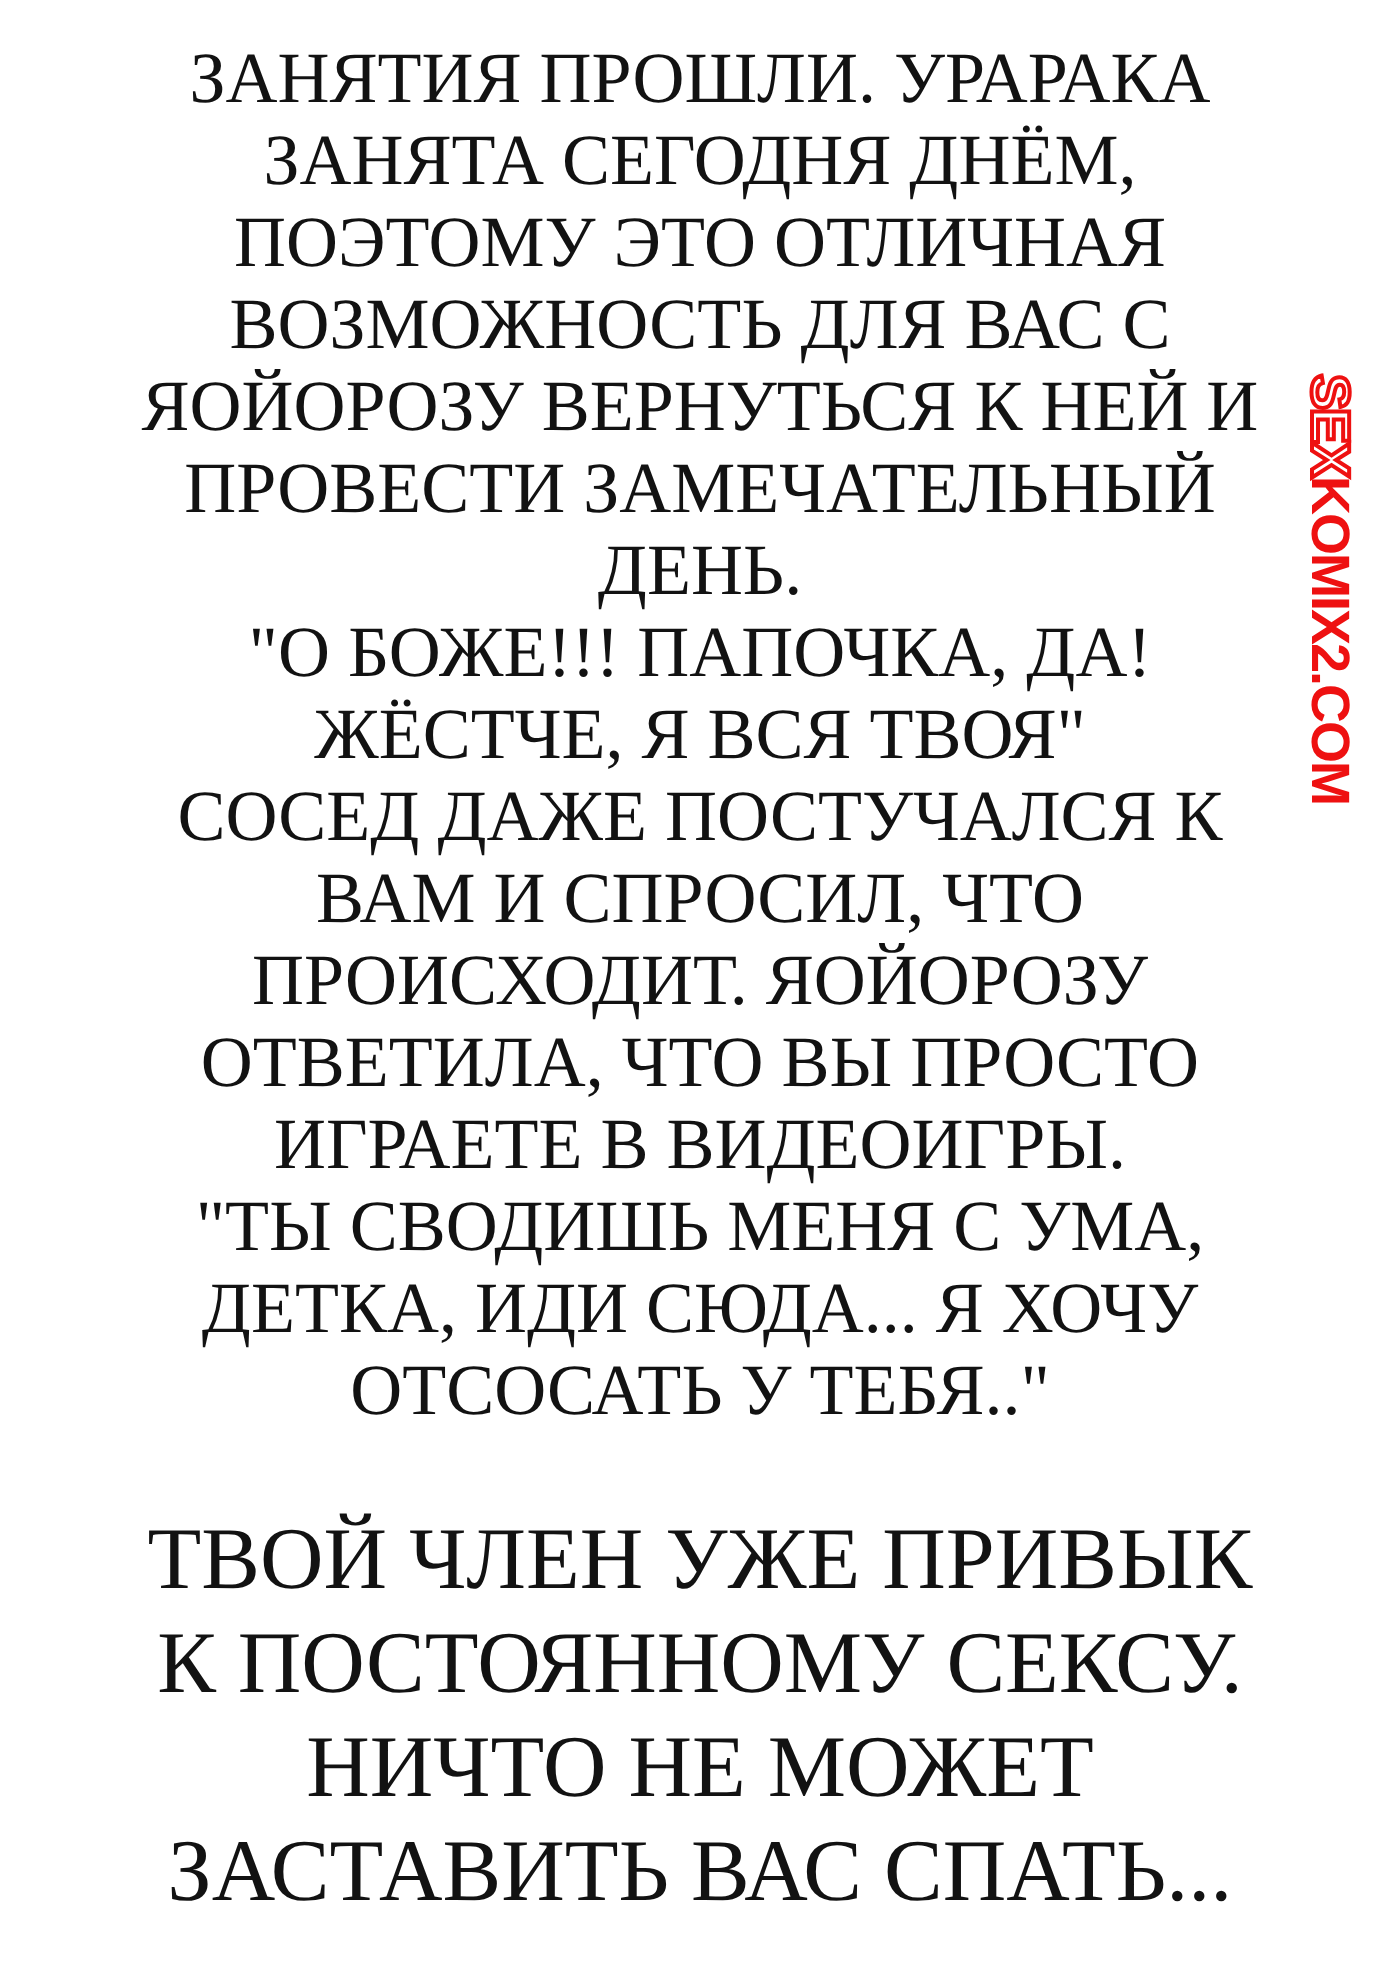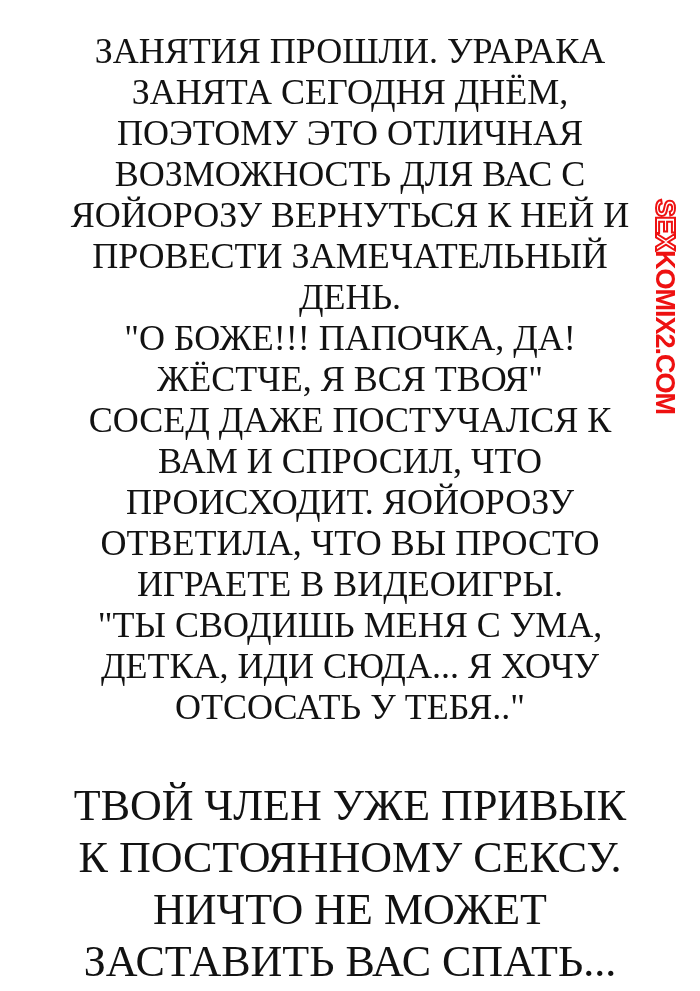--- a/index.html
+++ b/index.html
@@ -15,29 +15,29 @@
   .page {
     position: relative;
     width: 700px;
     height: 991px;
     background: #ffffff;
     font-family: "Liberation Serif", serif;
     color: #121212;
     text-align: center;
   }
   .narration {
-    margin: 12px;
+    margin: 0;
     padding: 19px 20px 0 20px;
     font-size: 36px;
     line-height: 41px;
     white-space: pre-line;
     letter-spacing: 0px;
   }
   .narration-big {
-    margin: 52px 0 0 0;
+    margin: 38px 0 0 0;
     padding: 0 20px;
     font-size: 44px;
     line-height: 52px;
     white-space: pre-line;
   }
   .watermark {
     position: absolute;
     top: 187px;
     right: 18px;
     writing-mode: vertical-rl;

